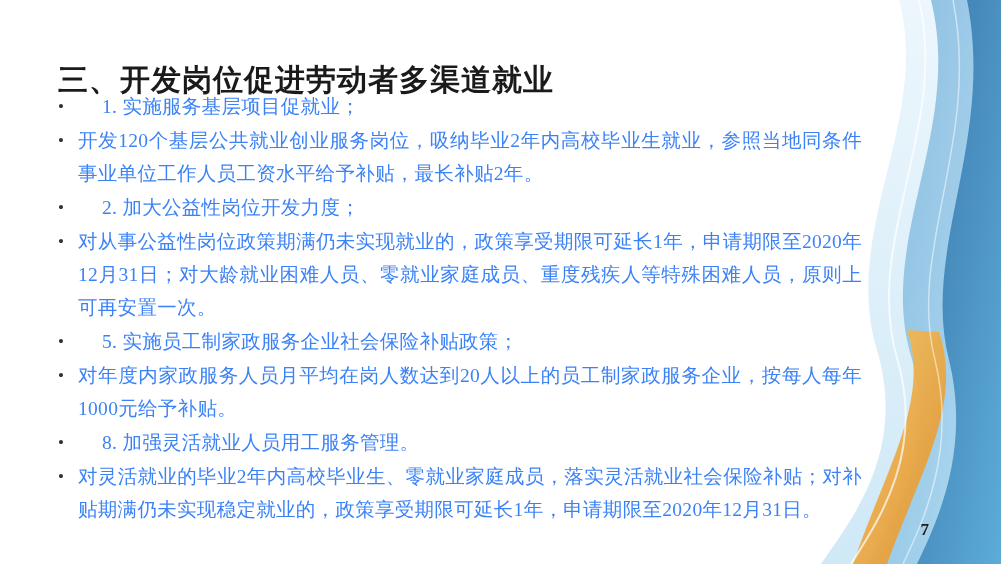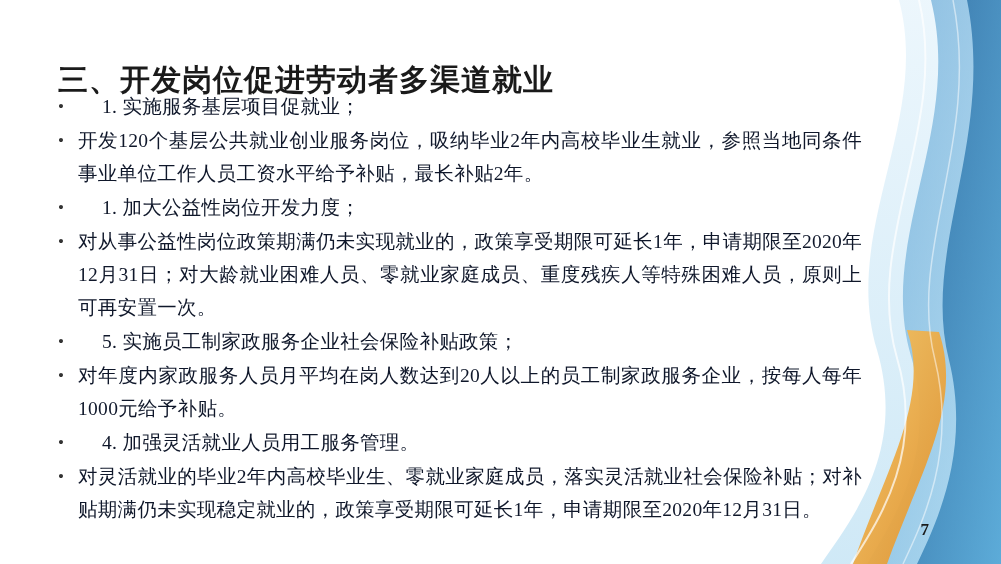--- a/index.html
+++ b/index.html
@@ -66,21 +66,21 @@
     line-height: 33px;
     color: #333333;
     text-align: left;
     padding-left: 6px;
     box-sizing: border-box;
   }
   .bullet-text {
     flex: 1 1 auto;
     font-size: 19.5px;
     line-height: 33px;
-    color: #0f172a;
+    color: #3b82f6;
     text-align: justify;
     letter-spacing: 0.3px;
     font-family: "Liberation Serif", "DejaVu Serif", serif;
   }
   .indent-1 {
     text-indent: 24px;
   }
   
   .page-number {
     position: absolute;
@@ -140,41 +140,41 @@
       <span class="bullet-text indent-1">1. 实施服务基层项目促就业；</span>
     </li>
 
     <li class="bullet-row">
       <span class="bullet-dot">•</span>
       <span class="bullet-text">开发120个基层公共就业创业服务岗位，吸纳毕业2年内高校毕业生就业，参照当地同条件事业单位工作人员工资水平给予补贴，最长补贴2年。</span>
     </li>
 
     <li class="bullet-row">
       <span class="bullet-dot">•</span>
-      <span class="bullet-text indent-1">1. 加大公益性岗位开发力度；</span>
+      <span class="bullet-text indent-1">2. 加大公益性岗位开发力度；</span>
     </li>
 
     <li class="bullet-row">
       <span class="bullet-dot">•</span>
       <span class="bullet-text">对从事公益性岗位政策期满仍未实现就业的，政策享受期限可延长1年，申请期限至2020年12月31日；对大龄就业困难人员、零就业家庭成员、重度残疾人等特殊困难人员，原则上可再安置一次。</span>
     </li>
 
     <li class="bullet-row">
       <span class="bullet-dot">•</span>
       <span class="bullet-text indent-1">5. 实施员工制家政服务企业社会保险补贴政策；</span>
     </li>
 
     <li class="bullet-row">
       <span class="bullet-dot">•</span>
       <span class="bullet-text">对年度内家政服务人员月平均在岗人数达到20人以上的员工制家政服务企业，按每人每年1000元给予补贴。</span>
     </li>
 
     <li class="bullet-row">
       <span class="bullet-dot">•</span>
-      <span class="bullet-text indent-1">4. 加强灵活就业人员用工服务管理。</span>
+      <span class="bullet-text indent-1">8. 加强灵活就业人员用工服务管理。</span>
     </li>
 
     <li class="bullet-row">
       <span class="bullet-dot">•</span>
       <span class="bullet-text">对灵活就业的毕业2年内高校毕业生、零就业家庭成员，落实灵活就业社会保险补贴；对补贴期满仍未实现稳定就业的，政策享受期限可延长1年，申请期限至2020年12月31日。</span>
     </li>
 
   </ul>
 
   <div class="page-number">7</div>

